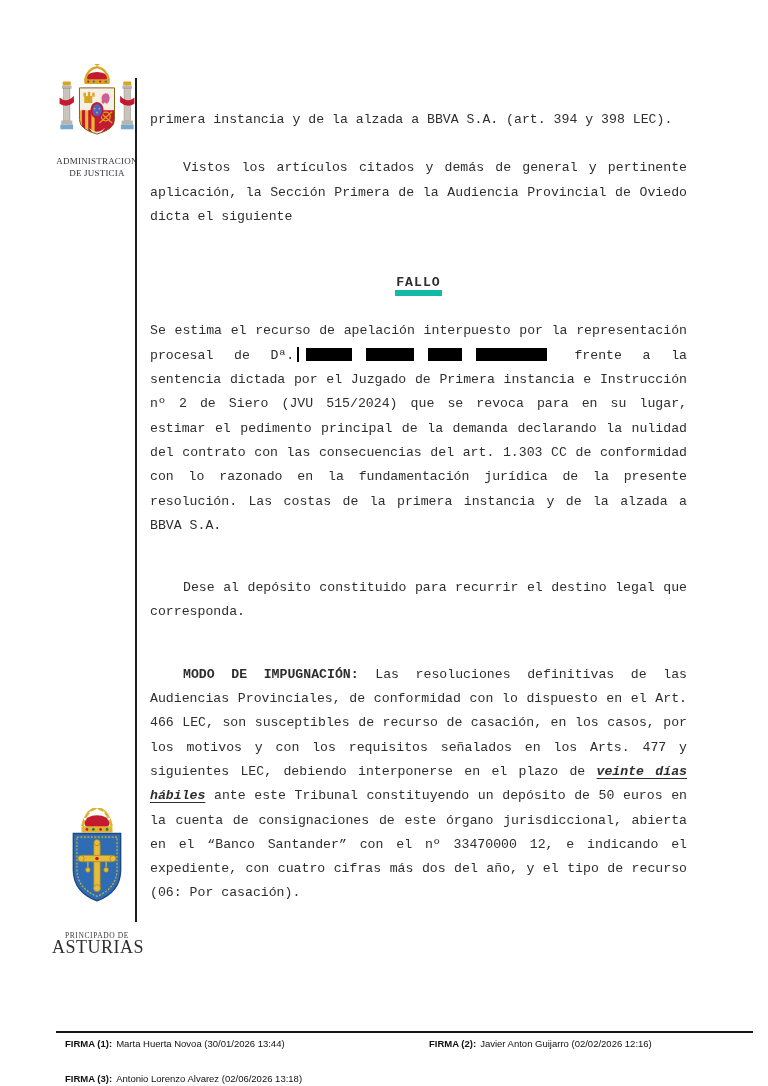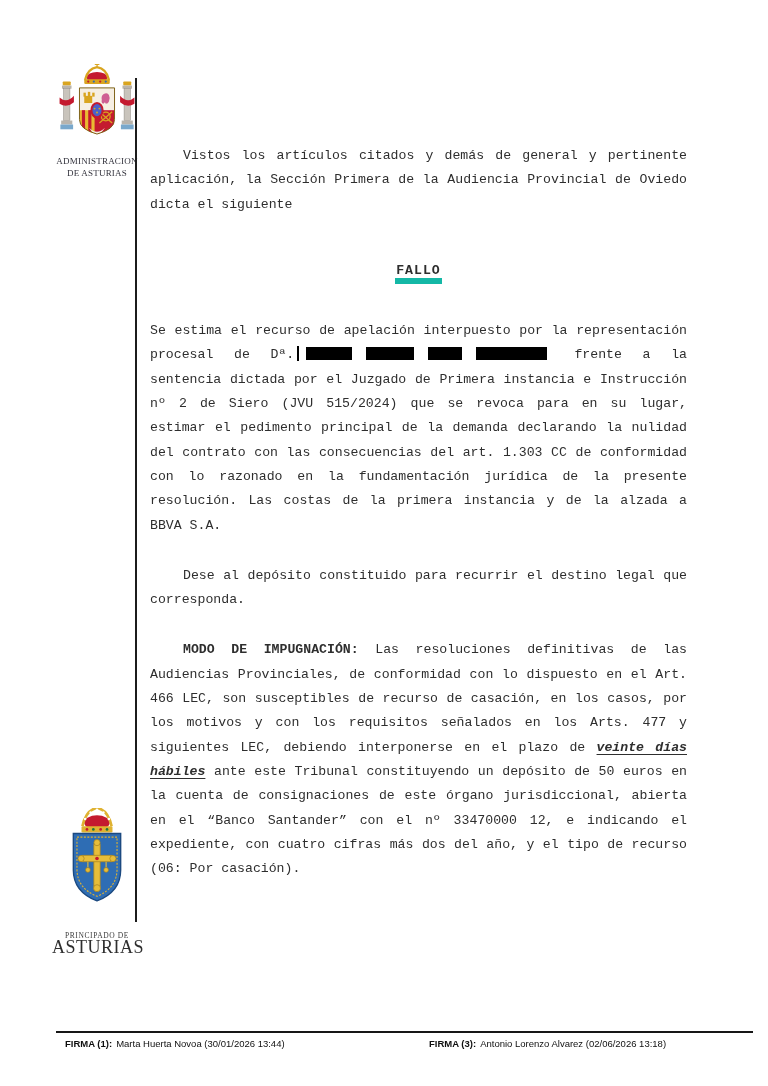--- a/index.html
+++ b/index.html
@@ -23,22 +23,22 @@
     font-family:"Liberation Serif","DejaVu Serif",serif;
     font-size:18px;letter-spacing:.5px;color:#2f2f2f;line-height:15px;font-variant:small-caps;
   }
   .vline{position:absolute;left:135px;top:78px;width:2px;height:844px;background:#1c1c1c;}
   
   .doc{
     position:absolute;left:150px;top:108px;width:537px;
     font-size:13.2px;line-height:24.3px;text-align:justify;
   }
   .doc p{margin:0;}
-  .doc p.gap{margin-top:36px;}
-  .doc p.gap-lg{margin-top:26px;}
+  .doc p.gap{margin-top:24px;}
+  .doc p.gap-lg{margin-top:38px;}
   .indent{text-indent:33px;}
   .heading{
     text-align:center;font-weight:bold;margin-top:42px !important;
   }
   .heading span{border-bottom:6px solid #14b8a6;padding:0 1px 0 1px;letter-spacing:1px;}
   .bold{font-weight:bold;}
   .emph{font-weight:bold;font-style:italic;text-decoration:underline;text-underline-offset:3px;}
   .redact-tick{display:inline-block;width:1.5px;height:15px;background:#000;vertical-align:-3px;margin-left:3px;}
   .redact-bar{display:inline-block;height:13px;background:#000;vertical-align:-2px;margin:0 7px;}
   
@@ -119,21 +119,21 @@
         <path d="M40 80 Q50 90 60 80 Q55 88 50 88 Q45 88 40 80" fill="#f6efe3"></path>
       </g>
       <path d="M28 30 H72 V70 Q72 82 50 88 Q28 82 28 70 Z" fill="none" stroke="#7a5c10" stroke-width="1.2"></path>
 
       <ellipse cx="50" cy="58" rx="7" ry="9" fill="#4a62c9" stroke="#c41a2f" stroke-width="2.6"></ellipse>
       <circle cx="47" cy="56" r="1.2" fill="#d9a520"></circle>
       <circle cx="53" cy="56" r="1.2" fill="#d9a520"></circle>
       <circle cx="50" cy="61" r="1.2" fill="#d9a520"></circle>
     </svg>
     <div class="caption">ADMINISTRACION</div>
-    <div class="caption">DE ASTURIAS</div>
+    <div class="caption">DE JUSTICIA</div>
   </div>
 
   <div class="vline"></div>
 
   <div class="emblem-bottom">
     <svg viewBox="0 0 80 112" width="74" height="102" aria-hidden="true">
 
       <g>
         <ellipse cx="40" cy="16" rx="14" ry="8" fill="#c41a2f"></ellipse>
         <path d="M24 20 Q28 2 40 0 Q52 2 56 20" fill="none" stroke="#dfb231" stroke-width="3"></path>
@@ -164,35 +164,39 @@
       <line x1="50" y1="59" x2="50" y2="65" stroke="#e6bd3a" stroke-width="1.2"></line>
       <circle cx="30" cy="68" r="2.6" fill="#e6bd3a" stroke="#a8831f" stroke-width="0.8"></circle>
       <circle cx="50" cy="68" r="2.6" fill="#e6bd3a" stroke="#a8831f" stroke-width="0.8"></circle>
       <circle cx="40" cy="55.5" r="2" fill="#c41a2f"></circle>
     </svg>
     <div class="caption-small">PRINCIPADO DE</div>
     <div class="caption-big">ASTURIAS</div>
   </div>
 
   <div class="doc">
+    <p>primera instancia y de la alzada a BBVA S.A. (art. 394 y 398 LEC).</p>
 
     <p class="gap indent">Vistos los artículos citados y demás de general y pertinente aplicación, la Sección Primera de la Audiencia Provincial de Oviedo dicta el siguiente</p>
 
     <p class="heading"><span>FALLO</span></p>
 
     <p class="gap"><span>Se estima el recurso de apelación interpuesto por la representación procesal de Dª.</span><span class="redact-tick"></span><span id="redaction-bars"><span class="redact-bar" style="width: 46px;"></span><span class="redact-bar" style="width: 48px;"></span><span class="redact-bar" style="width: 34px;"></span><span class="redact-bar" style="width: 71px;"></span></span> <span>frente a la sentencia dictada por el Juzgado de Primera instancia e Instrucción nº 2 de Siero (JVU 515/2024) que se revoca para en su lugar, estimar el pedimento principal de la demanda declarando la nulidad del contrato con las consecuencias del art. 1.303 CC de conformidad con lo razonado en la fundamentación jurídica de la presente resolución. Las costas de la primera instancia y de la alzada a BBVA S.A.</span></p>
 
     <p class="gap-lg indent">Dese al depósito constituido para recurrir el destino legal que corresponda.</p>
 
     <p class="gap-lg indent"><span class="bold">MODO DE IMPUGNACIÓN:</span><span> Las resoluciones definitivas de las Audiencias Provinciales, de conformidad con lo dispuesto en el Art. 466 LEC, son susceptibles de recurso de casación, en los casos, por los motivos y con los requisitos señalados en los Arts. 477 y siguientes LEC, debiendo interponerse en el plazo de </span><span class="emph">veinte días hábiles</span><span> ante este Tribunal constituyendo un depósito de 50 euros en la cuenta de consignaciones de este órgano jurisdiccional, abierta en el “Banco Santander” con el nº 33470000 12, e indicando el expediente, con cuatro cifras más dos del año, y el tipo de recurso (06: Por casación).</span></p>
   </div>
 
   <div class="footer-rule"></div>
   <div class="sig-grid">
     <div>
       <span class="sig-label">FIRMA (1):</span><span class="sig-value">Marta Huerta Novoa (30/01/2026 13:44)</span>
     </div>
     <div>
+      <span class="sig-label">FIRMA (2):</span><span class="sig-value">Javier Anton Guijarro (02/02/2026 12:16)</span>
+    </div>
+    <div>
       <span class="sig-label">FIRMA (3):</span><span class="sig-value">Antonio Lorenzo Alvarez (02/06/2026 13:18)</span>
     </div>
   </div>
 
 </div>
 
 </body></html>

